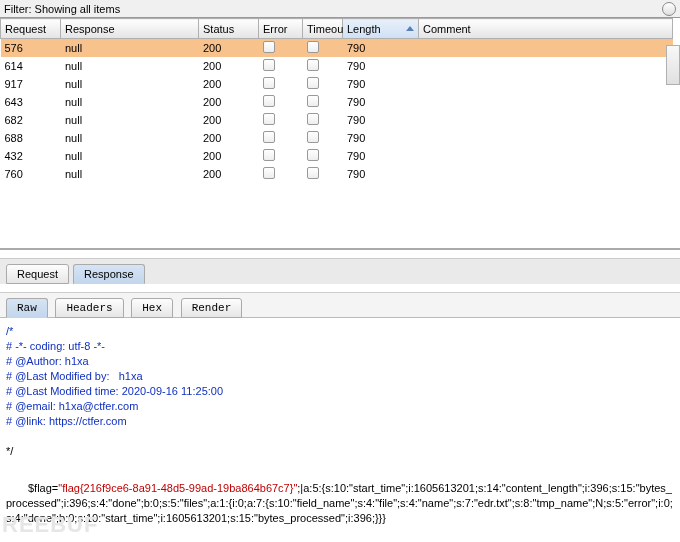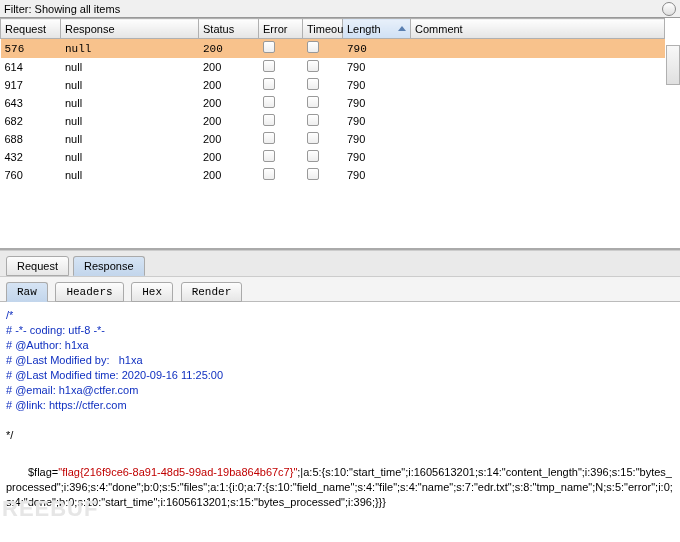--- a/index.html
+++ b/index.html
@@ -56,21 +56,21 @@
   border-bottom: 5px solid #5a7fb0;
 }
 th .resizer { position:absolute; right:0; top:0; width:4px; height:100%; cursor:col-resize;}
 td {
   padding: 2px 4px;
   font-size: 11px;
   height: 18px;
   color: #000;
   border-right: 1px solid transparent;
 }
-tr.sel td { background: #f8c28c; font-family: Liberation Mono, monospace; }
+tr.sel td { background: #f8c28c; }
 tr:not(.sel) td { background: #fff; }
 .cb {
   width: 12px; height: 12px;
   border: 1px solid #999;
   border-radius: 2px;
   background: linear-gradient(#fff,#eee);
   display: inline-block;
 }
 .side-scroll {
   position: absolute;
@@ -79,20 +79,21 @@
   width: 14px;
   height: 40px;
   background: linear-gradient(#f8f8f8,#e0e0e0);
   border: 1px solid #b0b0b0;
 }
 .tab-bar {
   background: #eaeaea;
   padding: 4px 16px 0 6px;
   border-top: 1px solid #ccc;
   height: 26px;
+  margin-top: 8px;
 }
 .tab-bar.second { background:#f4f4f4; border-bottom:1px solid #bbb;font-family:Liberation Mono, monospace;}
 .tab {
   display: inline-block;
   padding: 3px 10px;
   border: 1px solid #aaa;
   background: linear-gradient(#fdfdfd,#e6e6e6);
   border-radius: 3px 3px 0 0;
   font-size: 11px;
   cursor: pointer;
@@ -124,21 +125,21 @@
   left: 2px;
   bottom: 4px;
   font-size: 22px;
   font-weight: bold;
   color: #e6e6e6;
   font-family: Arial,sans-serif;
   letter-spacing: 1px;
   pointer-events: none;
 }
 .col-req{width:60px}.col-pay{width:138px}.col-stat{width:60px}.col-err{width:44px}
-.col-to{width:40px}.col-len{width:68px}.col-com{width:254px}
+.col-to{width:40px}.col-len{width:76px}.col-com{width:254px}
 </style>
 </head>
 <body>
 
 <div class="filter-bar">
   <span>Filter: Showing all items</span>
   <div class="round-btn"></div>
 </div>
 
 <div class="grid-area">

